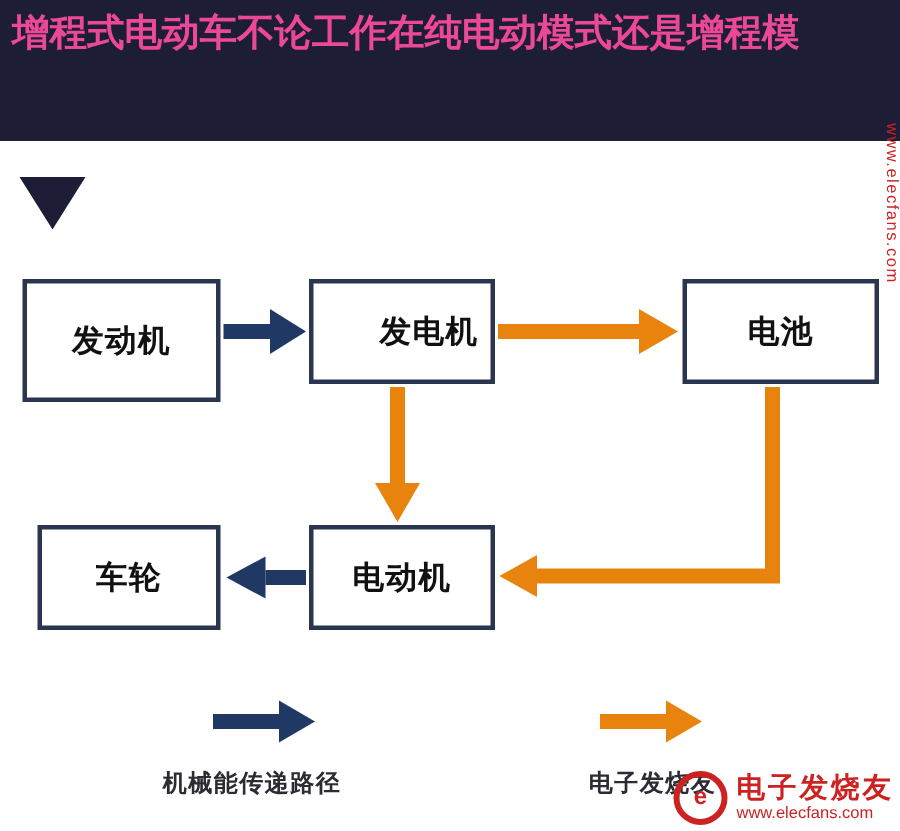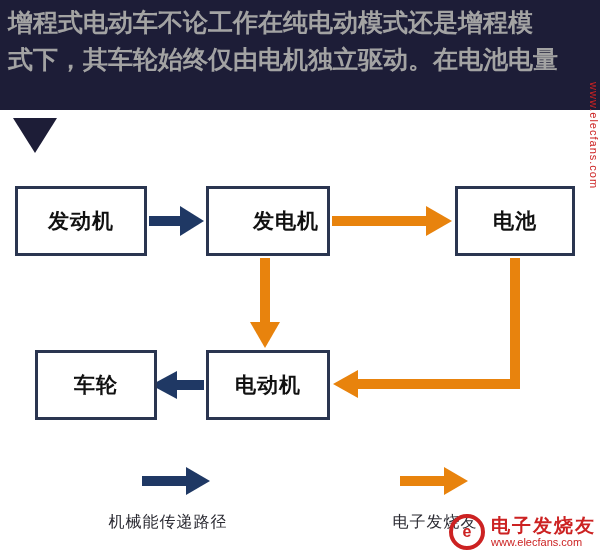--- a/index.html
+++ b/index.html
@@ -12,55 +12,55 @@
     --c-watermark:#cc2222;
   }
   *{box-sizing:border-box;}
   html,body{margin:0;padding:0;}
   body{
     width:600px;height:554px;position:relative;overflow:hidden;
     background:#ffffff;
     font-family:"Liberation Sans", sans-serif;
   }
   .banner{
-    position:absolute;top:0;left:0;width:600px;height:110px;
+    position:absolute;top:0;left:0;width:600px;height:94px;
     background:var(--c-banner-bg);
-    color:#a3a3a3;font-weight:bold;font-size:25px;line-height:37px;
+    color:#ec4899;font-weight:bold;font-size:25px;line-height:37px;
     padding:4px 8px;
   }
   .banner-line{white-space:nowrap;}
   .notch{
     position:absolute;top:118px;left:13px;width:0;height:0;
     border-left:22px solid transparent;
     border-right:22px solid transparent;
     border-top:35px solid var(--c-banner-bg);
   }
   .box{
     position:absolute;
     background:#ffffff;
     border:3px solid var(--c-box-border);
     display:flex;align-items:center;justify-content:center;
     font-weight:bold;font-size:21px;color:var(--c-box-text);
     letter-spacing:1px;
   }
-  .box-engine   {left:15px;  top:186px; width:132px; height:70px;}
+  .box-engine   {left:15px;  top:186px; width:132px; height:82px;}
   .box-generator{left:206px; top:186px; width:124px; height:70px;padding-left:36px;}
-  .box-battery  {left:455px; top:186px; width:120px; height:70px;}
+  .box-battery  {left:455px; top:186px; width:131px; height:70px;}
   .box-motor    {left:206px; top:350px; width:124px; height:70px;font-family:Liberation Mono, monospace;}
-  .box-wheel    {left:35px;  top:350px; width:122px; height:70px;}
+  .box-wheel    {left:25px;  top:350px; width:122px; height:70px;}
   svg.arrows{
     position:absolute;top:0;left:0;width:600px;height:554px;
     pointer-events:none;
   }
   .navy-fill{fill:var(--c-mechanical);}
   .orange-fill{fill:var(--c-electrical);}
   .orange-stroke{stroke:var(--c-electrical);stroke-width:10;fill:none;}
   .legend-label{
     position:absolute;top:512px;
-    font-weight:normal;font-size:16px;color:var(--c-legend-text);
+    font-weight:bold;font-size:16px;color:var(--c-legend-text);
     text-align:center;letter-spacing:1px;
   }
   .legend-label-mech{left:100px;width:136px;}
   .legend-label-elec{left:372px;width:126px;}
   .watermark{
     position:absolute;right:4px;bottom:4px;
     display:flex;align-items:center;gap:6px;
     color:var(--c-watermark);
   }
   .wm-logo{
@@ -76,21 +76,20 @@
     position:absolute;right:0px;top:82px;
     writing-mode:vertical-rl;
     color:var(--c-watermark);font-size:11px;letter-spacing:1px;
   }
 </style>
 </head>
 <body>
 
 <div class="banner">
   <div class="banner-line">增程式电动车不论工作在纯电动模式还是增程模</div>
-  <div class="banner-line">式下，其车轮始终仅由电机独立驱动。在电池电量</div>
 </div>
 <div class="notch"></div>
 
 <svg class="arrows" viewBox="0 0 600 554" xmlns="http://www.w3.org/2000/svg">
 
   <g>
     <rect class="navy-fill" x="149" y="216" width="32" height="10"></rect>
     <polygon class="navy-fill" points="180,206 180,236 204,221"></polygon>
   </g>
 

